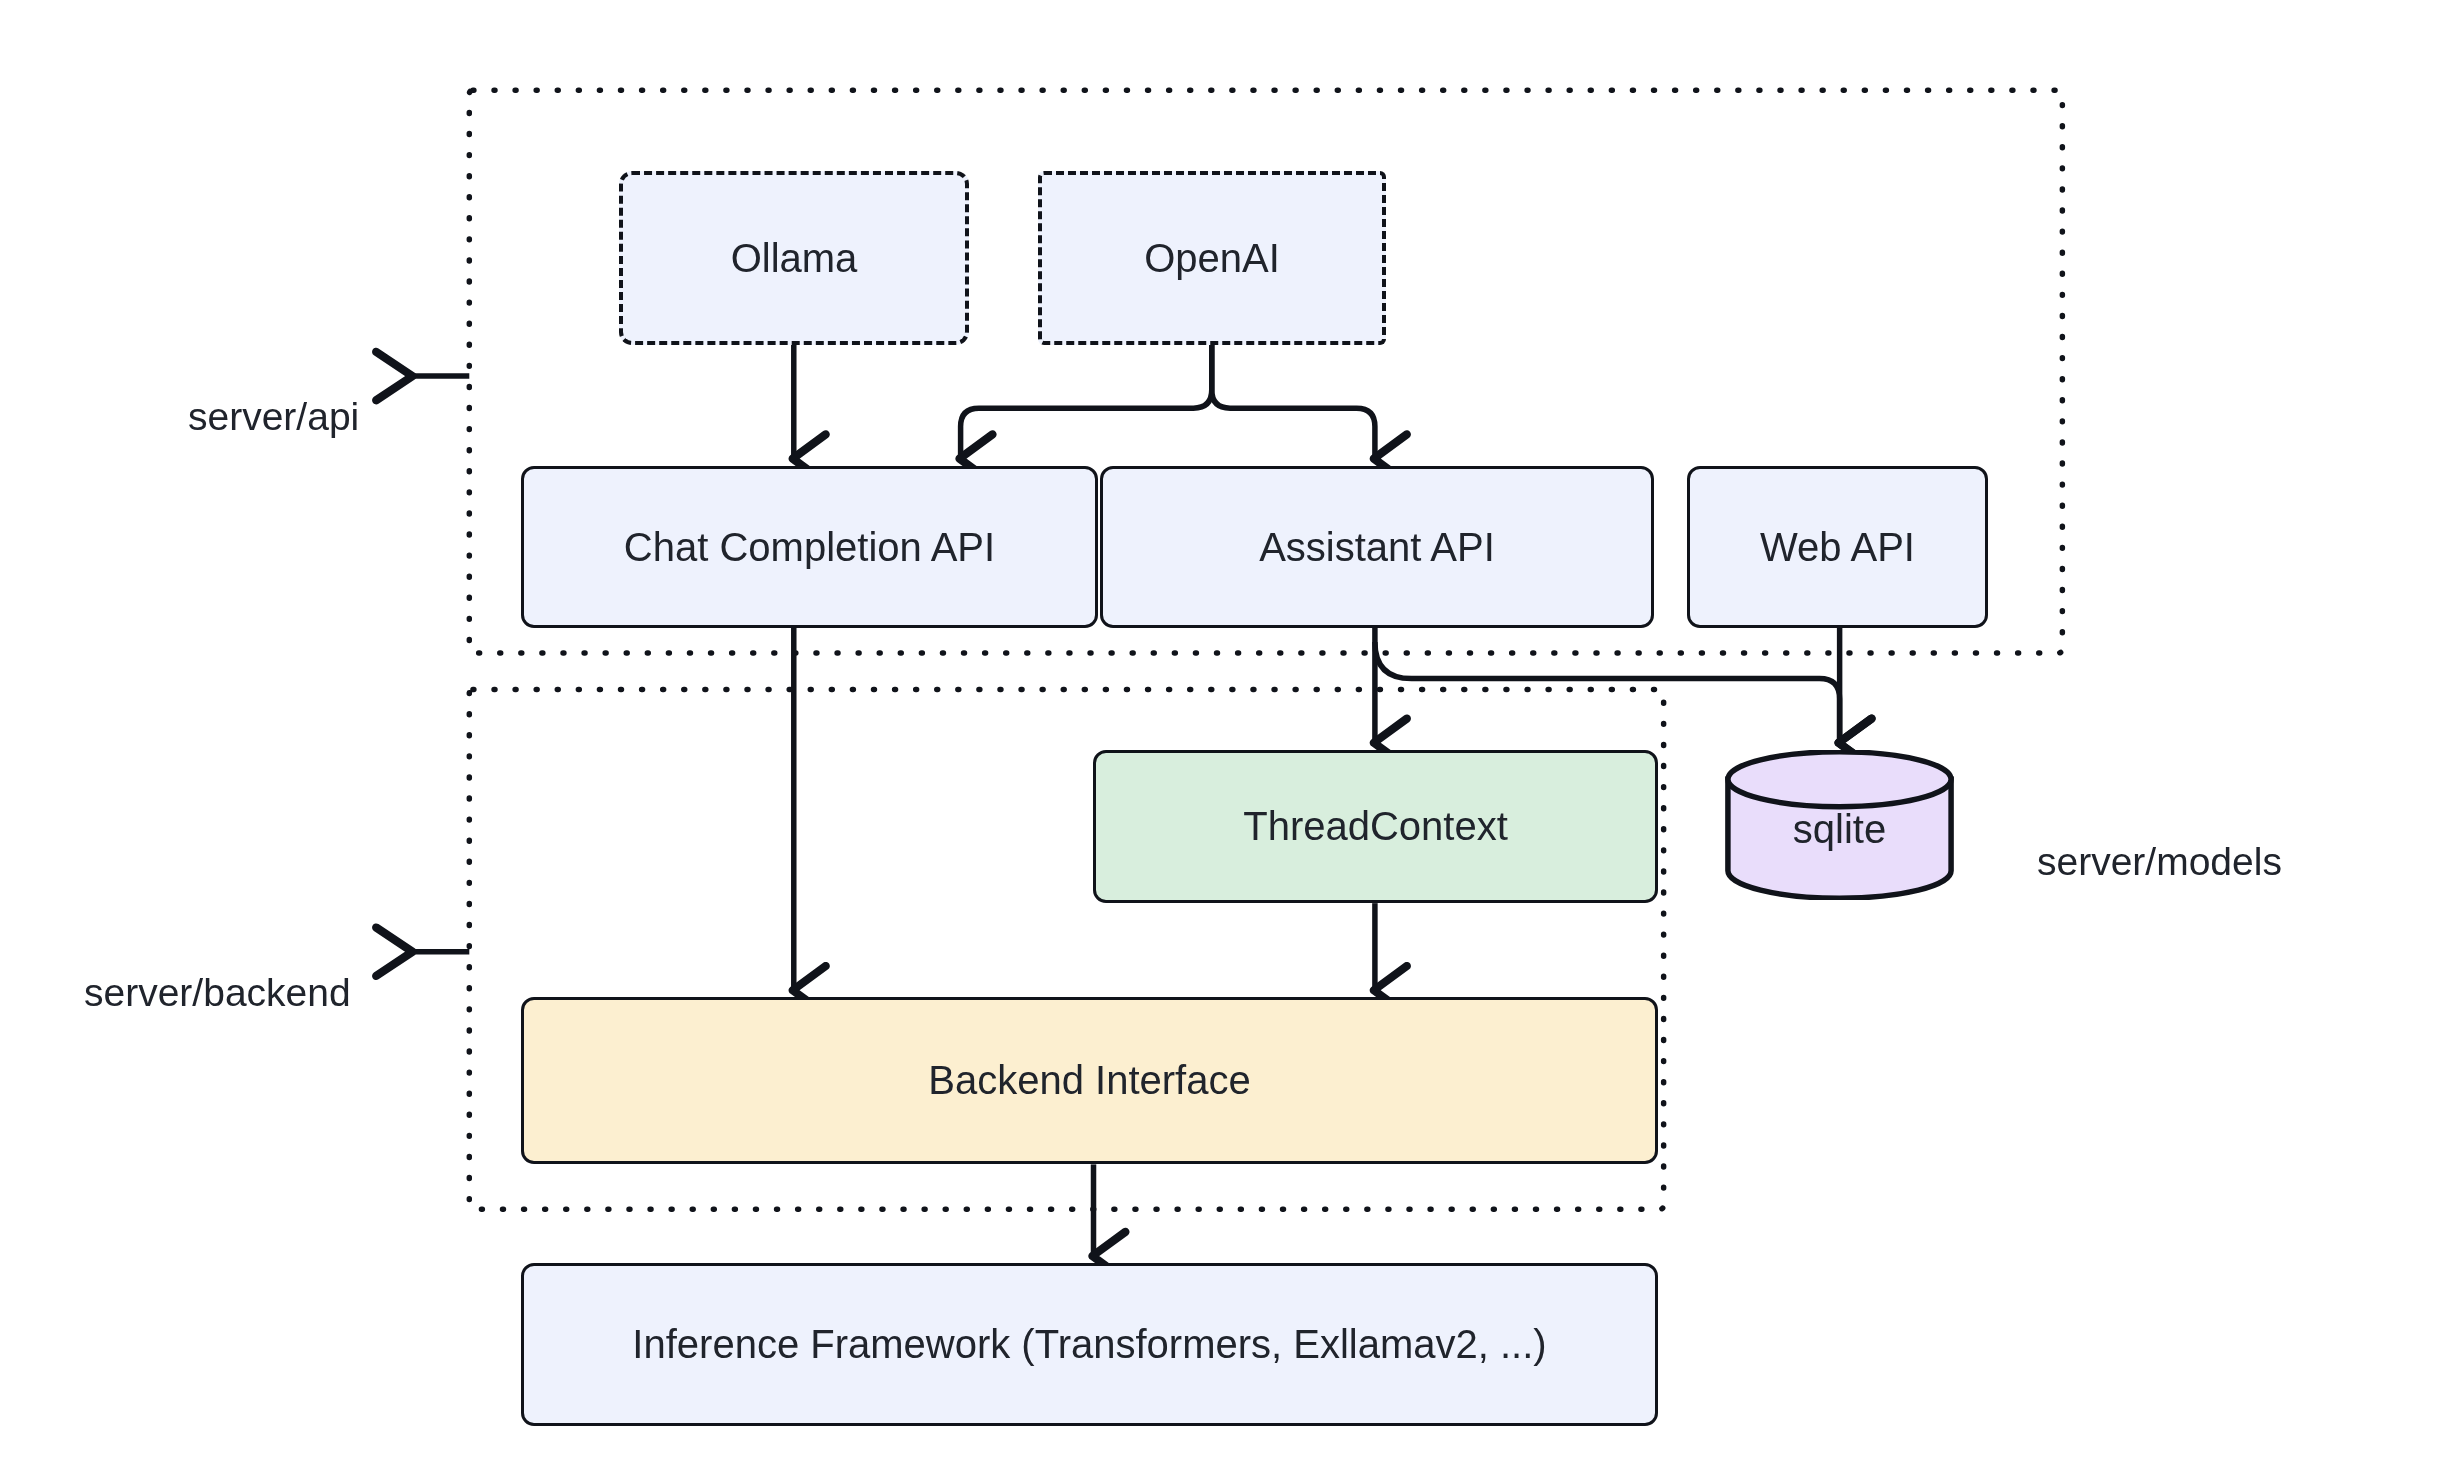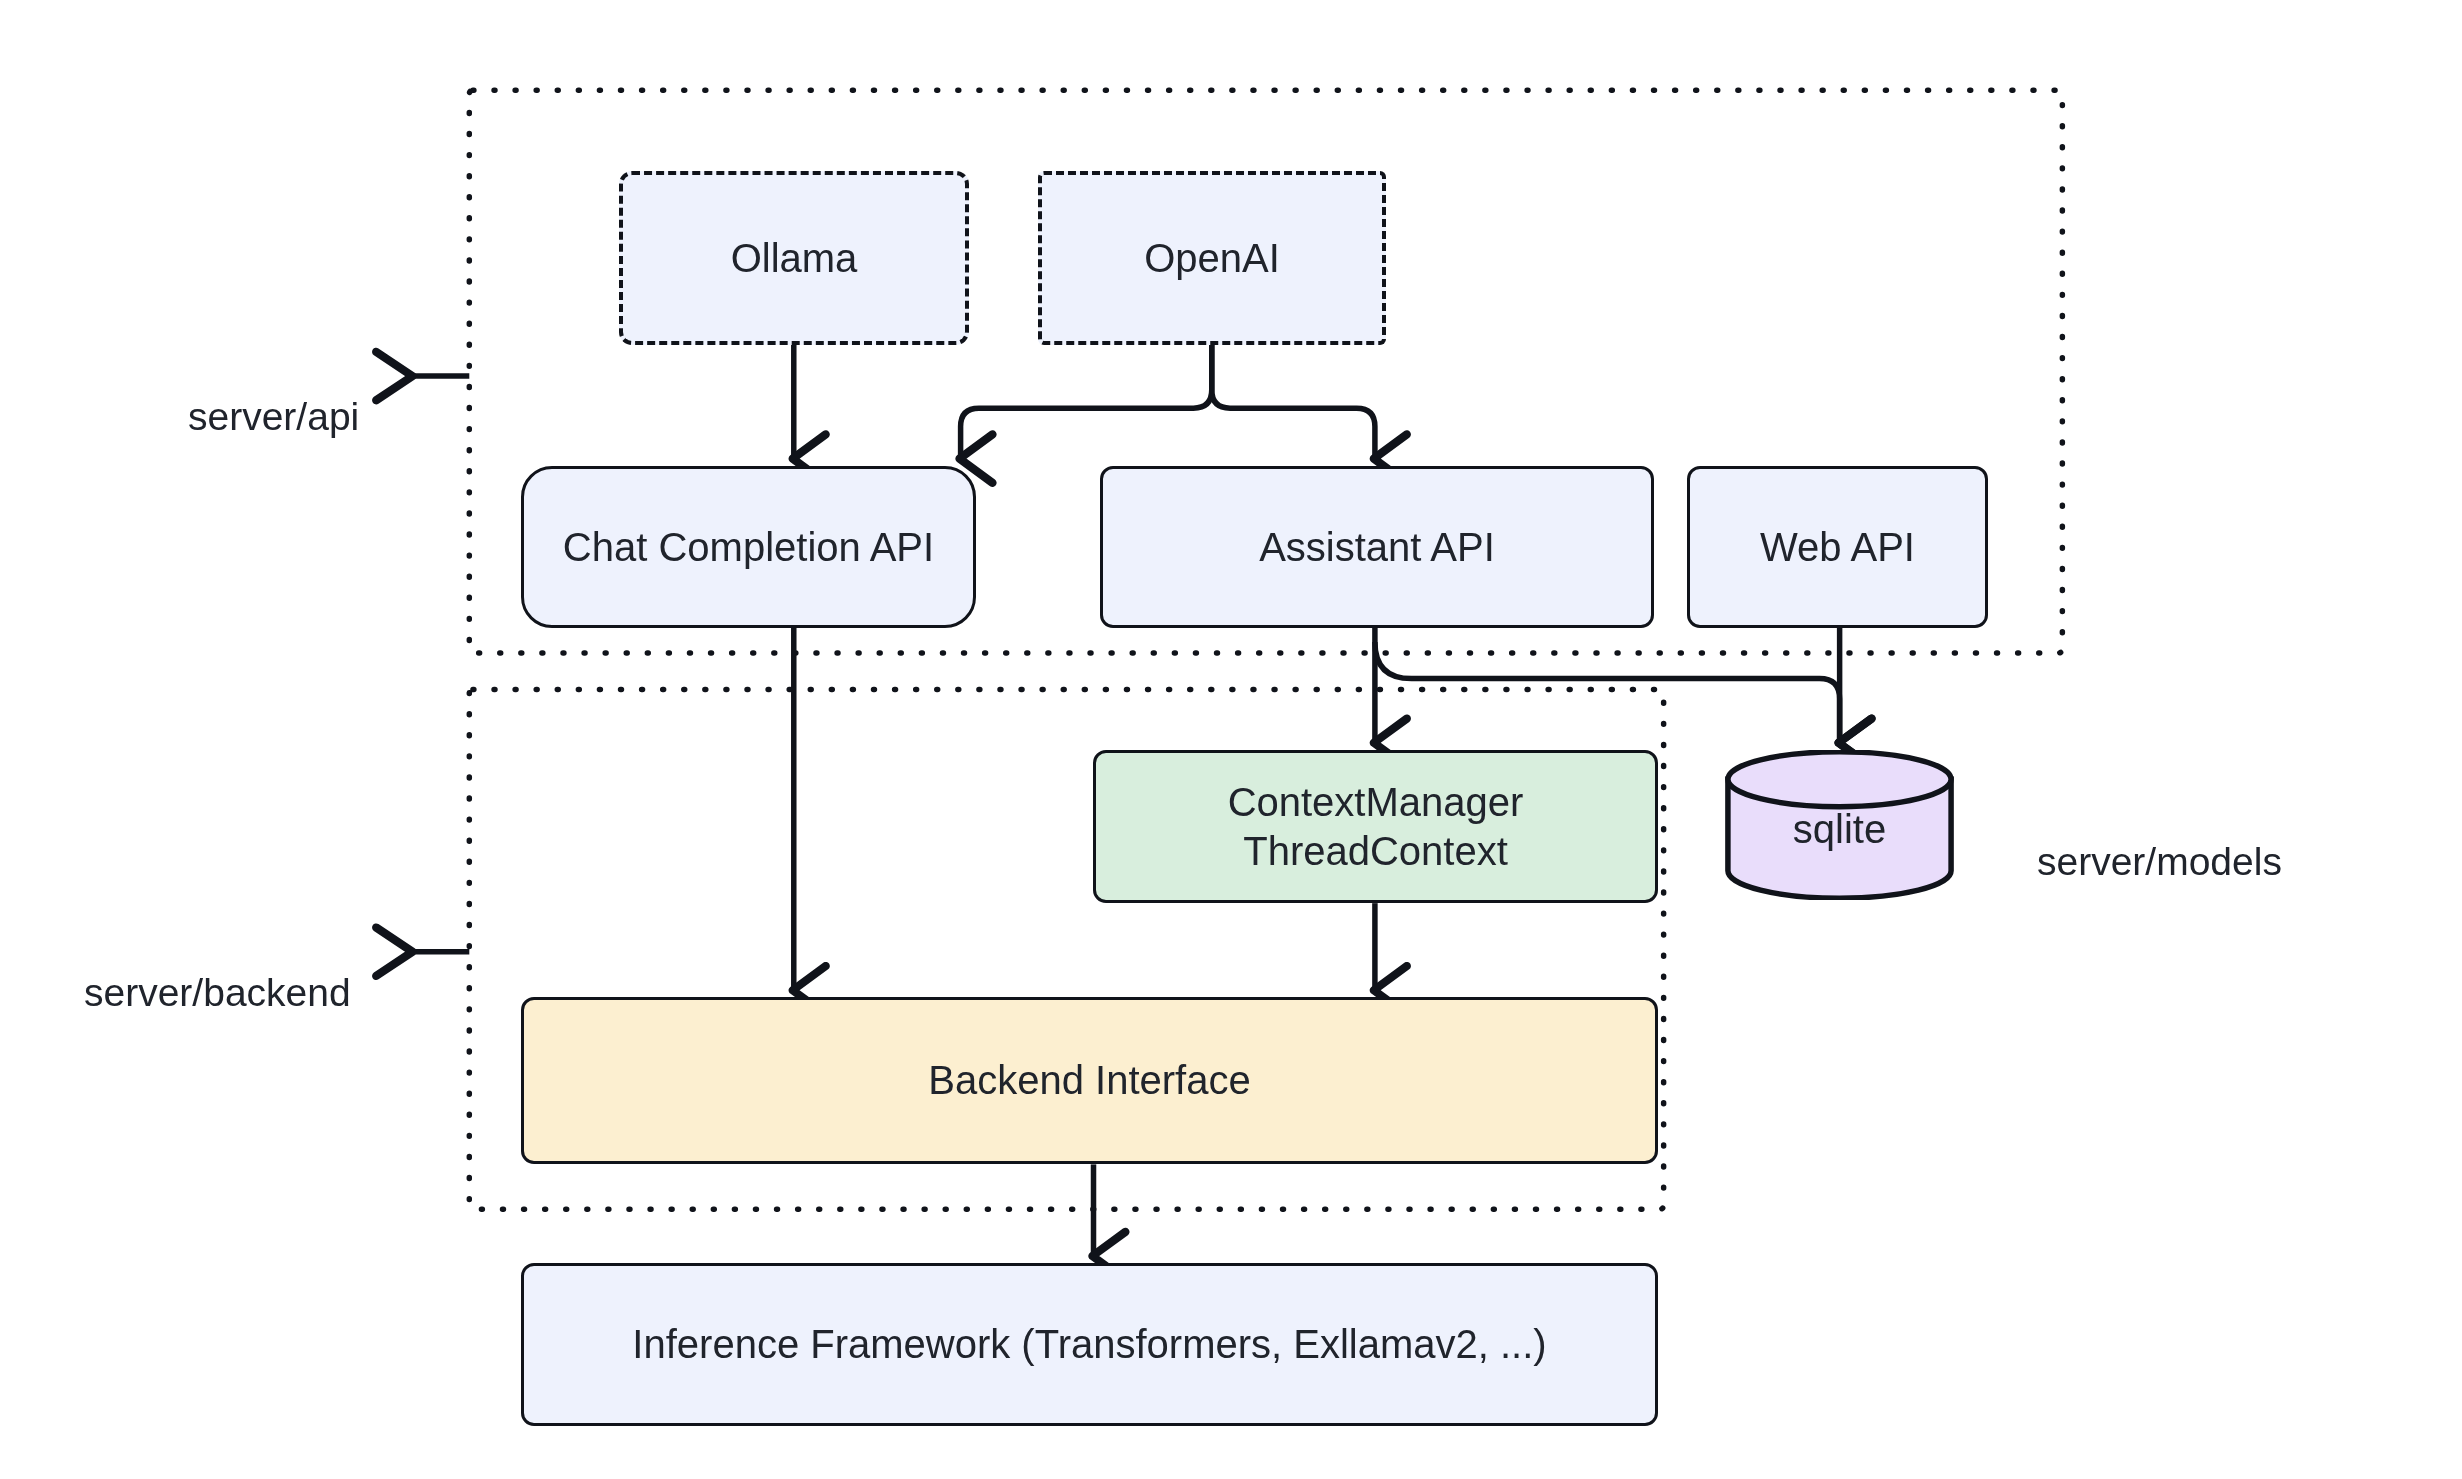--- a/index.html
+++ b/index.html
@@ -120,34 +120,33 @@
   </svg>
 
   <div class="node dashed-blue f-44" style="left:619px; top:171px; width:350px; height:174px;">
     <span class="lbl">Ollama</span>
   </div>
 
   <div class="node dashed-blue f-44" style="left:1038px; top:171px; width:348px; height:174px;border-radius:6px;">
     <span class="lbl">OpenAI</span>
   </div>
 
-  <div class="node solid-blue f-44" style="left:521px; top:466px; width:455px; height:162px;border-radius:31px;">
+  <div class="node solid-blue f-44" style="left:521px; top:466px; width:577px; height:162px;">
     <span class="lbl">Chat Completion API</span>
   </div>
 
   <div class="node solid-blue f-44" style="left:1100px; top:466px; width:554px; height:162px;">
     <span class="lbl">Assistant API</span>
   </div>
 
   <div class="node solid-blue f-44" style="left:1687px; top:466px; width:301px; height:162px;">
     <span class="lbl">Web API</span>
   </div>
 
   <div class="node green f-44" style="left:1093px; top:750px; width:565px; height:153px; flex-direction:column;">
-    <span class="lbl">ContextManager</span>
     <span class="lbl">ThreadContext</span>
   </div>
 
   <div class="cylinder" style="left:1723px; top:750px; width:233px; height:150px;">
     <svg width="233" height="150" viewBox="0 0 254 164" xmlns="http://www.w3.org/2000/svg">
       <path d="M5,32 L5,132 A122,30 0 0 0 249,132 L249,32 Z" fill="#e9ddfb" stroke="#10131a" stroke-width="6"></path>
       <ellipse cx="127" cy="32" rx="122" ry="30" fill="#e9ddfb" stroke="#10131a" stroke-width="6"></ellipse>
     </svg>
   </div>
   <div class="cyl-label f-44" style="left:1723px; top:807px; width:233px;">sqlite</div>

